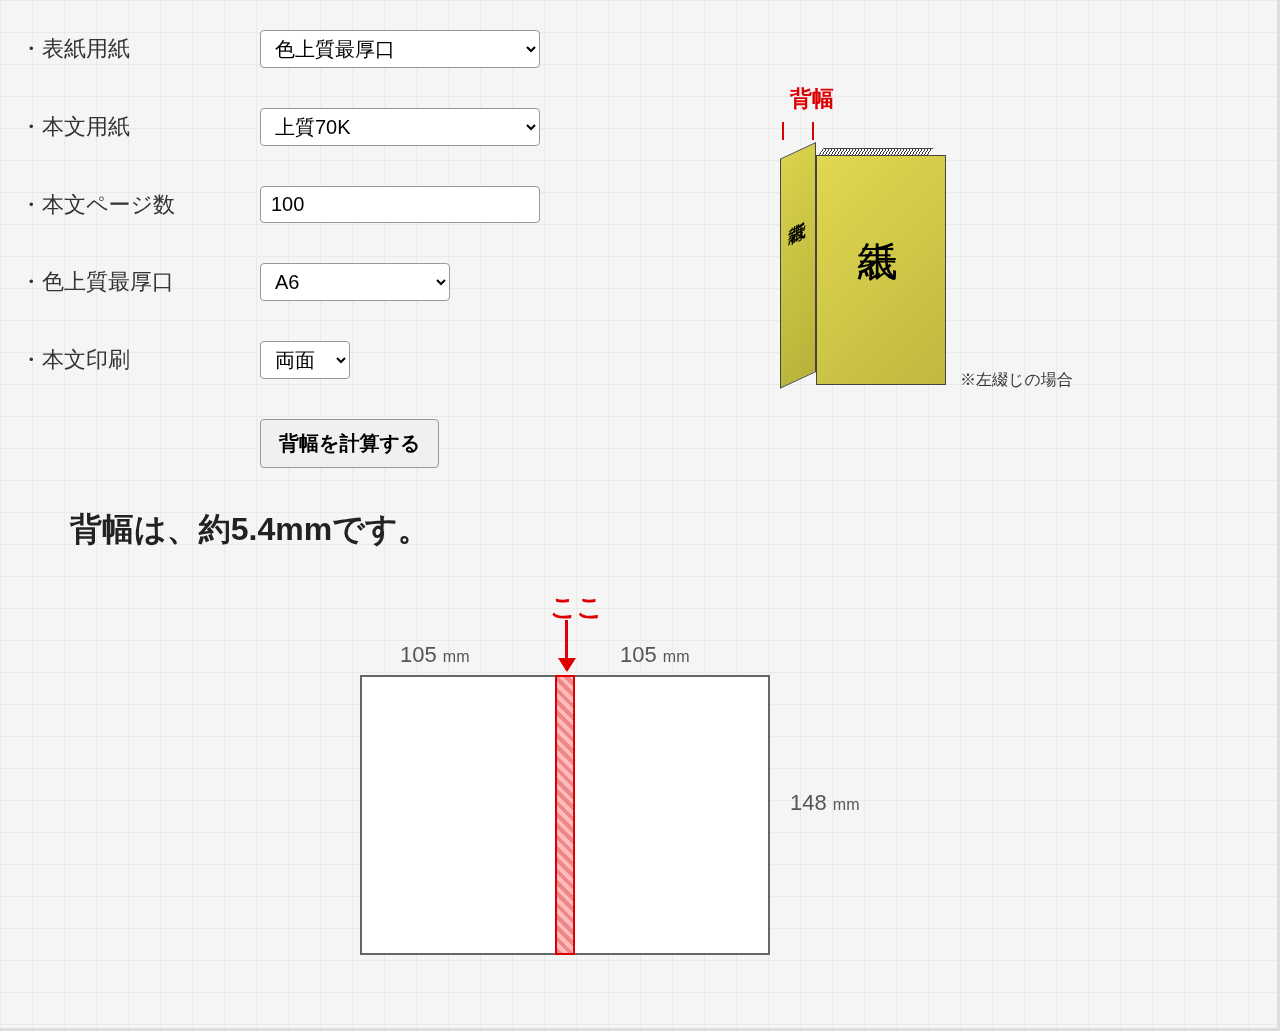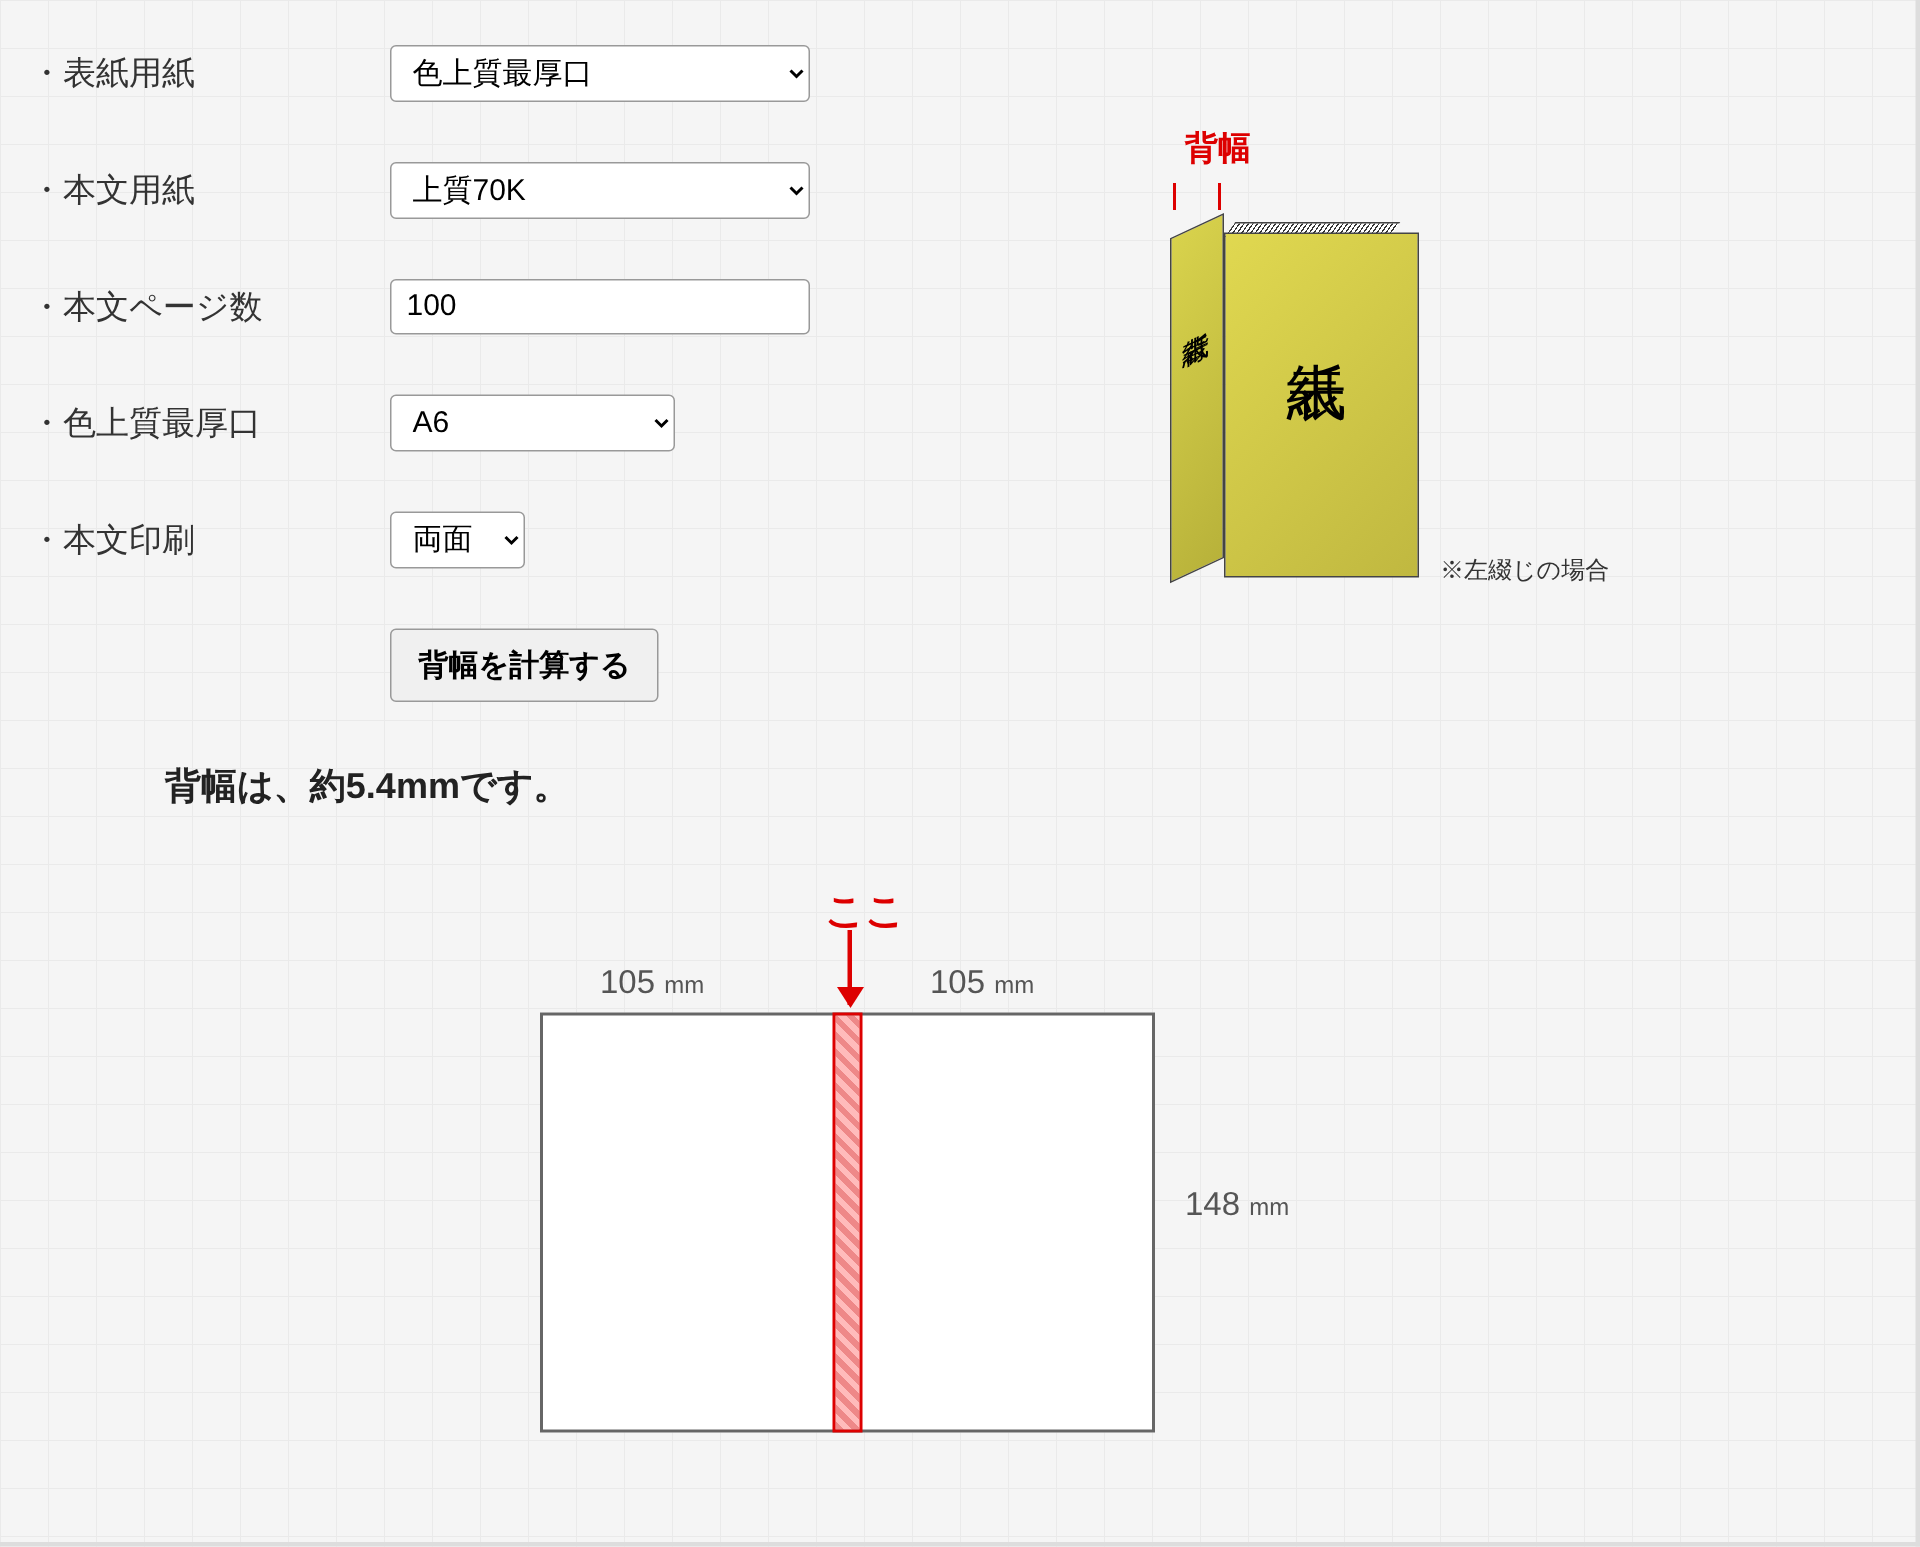--- a/index.html
+++ b/index.html
@@ -52,22 +52,22 @@
       border: 1px solid #999;
       border-radius: 4px;
       background: #f0f0f0;
       cursor: pointer;
       font-family: inherit;
       font-weight: bold;
     }
 
     .result-text {
       margin-top: 40px;
-      margin-left: 90px;
-      font-size: 24px;
+      margin-left: 50px;
+      font-size: 32px;
       font-weight: bold;
       color: #222;
     }
 
     
     .book3d {
       position: absolute;
       top: 80px;
       left: 740px;
       width: 380px;

